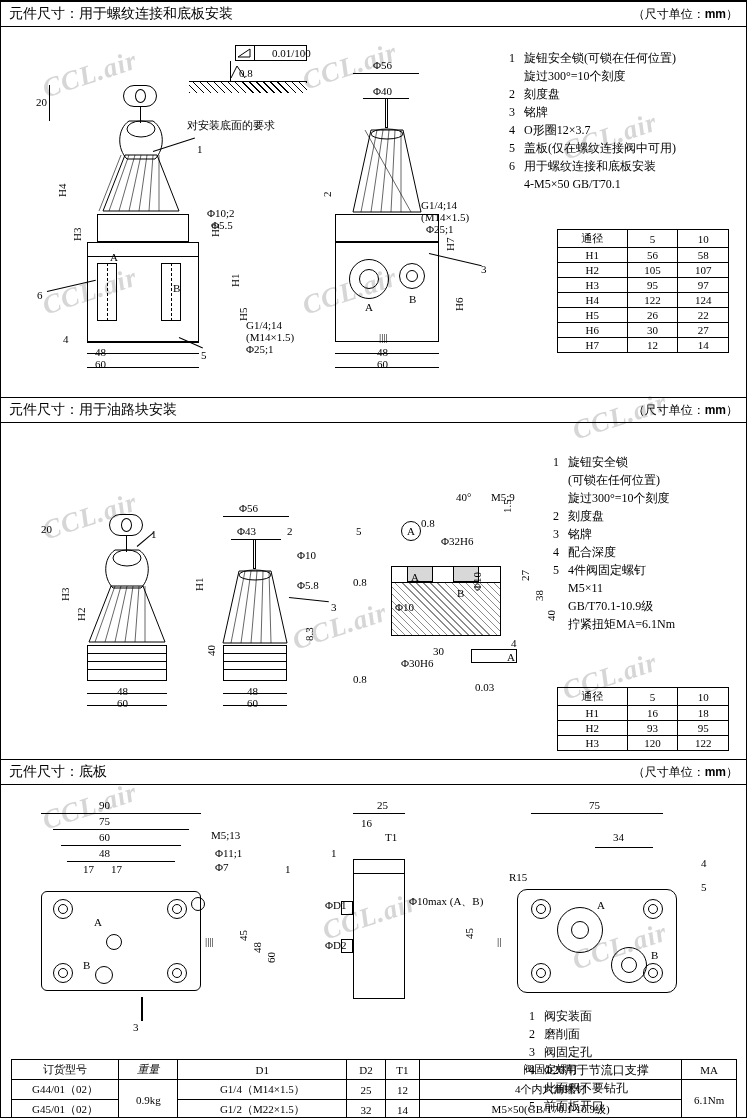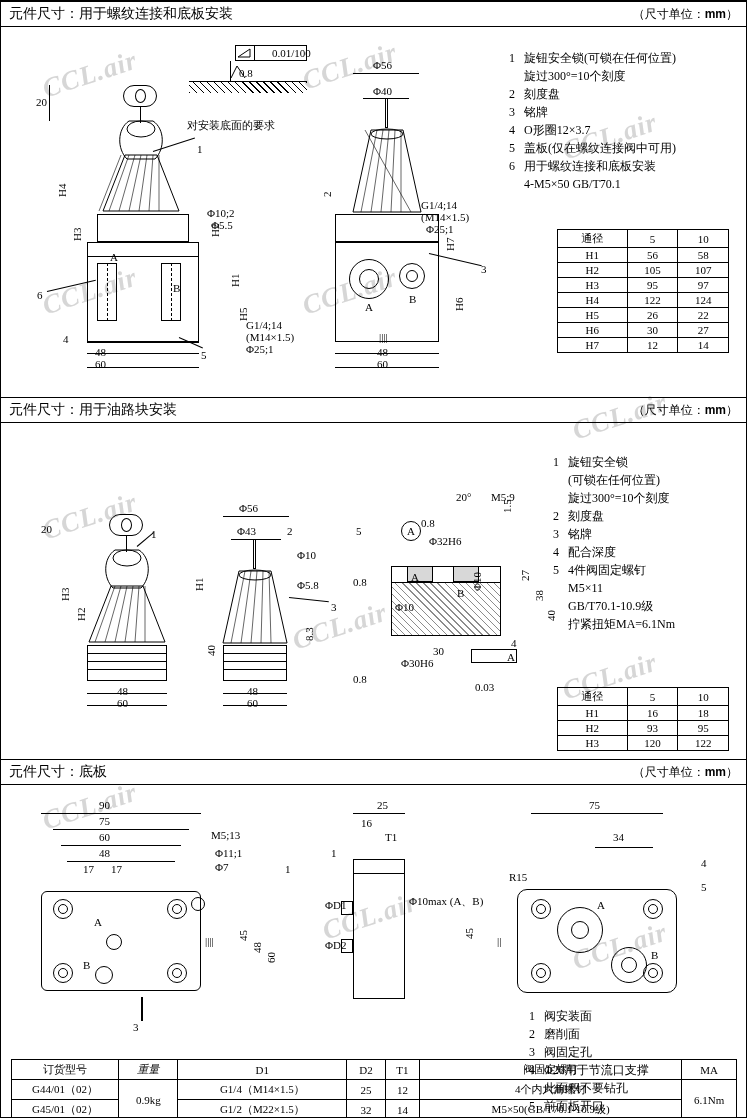--- a/index.html
+++ b/index.html
@@ -329,23 +329,23 @@
   <div class="box" style="left:390px; top:565px; width:110px; height:70px;"></div>
   <div class="grayfill" style="left:406px; top:565px; width:26px; height:16px;"></div>
   <div class="grayfill" style="left:452px; top:565px; width:26px; height:16px;"></div>
   <div class="hatch" style="left:390px; top:581px; width:110px; height:54px; opacity:.45;"></div>
   <div class="ln hl" style="left:390px; top:581px; width:110px;"></div>
   <div class="t" style="left:410px; top:570px;">A</div>
   <div class="t" style="left:456px; top:586px;">B</div>
   <div class="circ" style="left:400px; top:520px; width:20px; height:20px;"></div>
   <div class="t" style="left:406px; top:524px;">A</div>
   <div class="t" style="left:420px; top:516px;">0.8</div>
-  <div class="t" style="left:455px; top:490px;">20°</div>
+  <div class="t" style="left:455px; top:490px;">40°</div>
   <div class="t" style="left:490px; top:490px;">M5;9</div>
-  <div class="t" style="left:428px; top:534px;">Φ32H6</div>
+  <div class="t" style="left:440px; top:534px;">Φ32H6</div>
   <div class="t" style="left:500px; top:512px; transform:rotate(-90deg); transform-origin:left top;">1.5</div>
   <div class="t" style="left:352px; top:575px;">0.8</div>
   <div class="t" style="left:394px; top:600px;">Φ10</div>
   <div class="t" style="left:470px; top:590px; transform:rotate(-90deg); transform-origin:left top;">Φ10</div>
   <div class="t" style="left:518px; top:580px; transform:rotate(-90deg); transform-origin:left top;">27</div>
   <div class="t" style="left:532px; top:600px; transform:rotate(-90deg); transform-origin:left top;">38</div>
   <div class="t" style="left:544px; top:620px; transform:rotate(-90deg); transform-origin:left top;">40</div>
   <div class="t" style="left:432px; top:644px;">30</div>
   <div class="t" style="left:400px; top:656px;">Φ30H6</div>
   <div class="t" style="left:352px; top:672px;">0.8</div>

